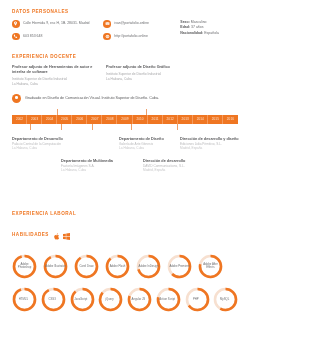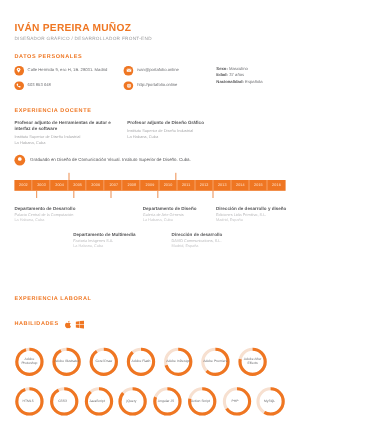--- a/index.html
+++ b/index.html
@@ -114,24 +114,20 @@
     position:absolute;width:22px;text-align:center;
     font-size:2.8px;line-height:3.2px;color:#6d6e71;
   }
   svg.ring{position:absolute;top:0;left:0;}
 </style>
 </head>
 <body>
 
 <div class="page">
 
-  <div class="header">
-    <div class="name">IVÁN PEREIRA MUÑOZ</div>
-    <div class="role">DISEÑADOR GRÁFICO / DESARROLLADOR FRONT-END</div>
-  </div>
 
   <div class="datos">
     <div class="sec-title">DATOS PERSONALES</div>
     <div class="datos-grid">
 
       <div class="col-a">
         <div class="contact-row">
           <span class="ico">
             <svg width="5" height="5" viewBox="0 0 10 10">
                 <path d="M5 0.8C3.3 0.8 2 2 2 3.6c0 2 3 5.6 3 5.6s3-3.6 3-5.6C8 2 6.7 0.8 5 0.8z" fill="#fff"></path>

